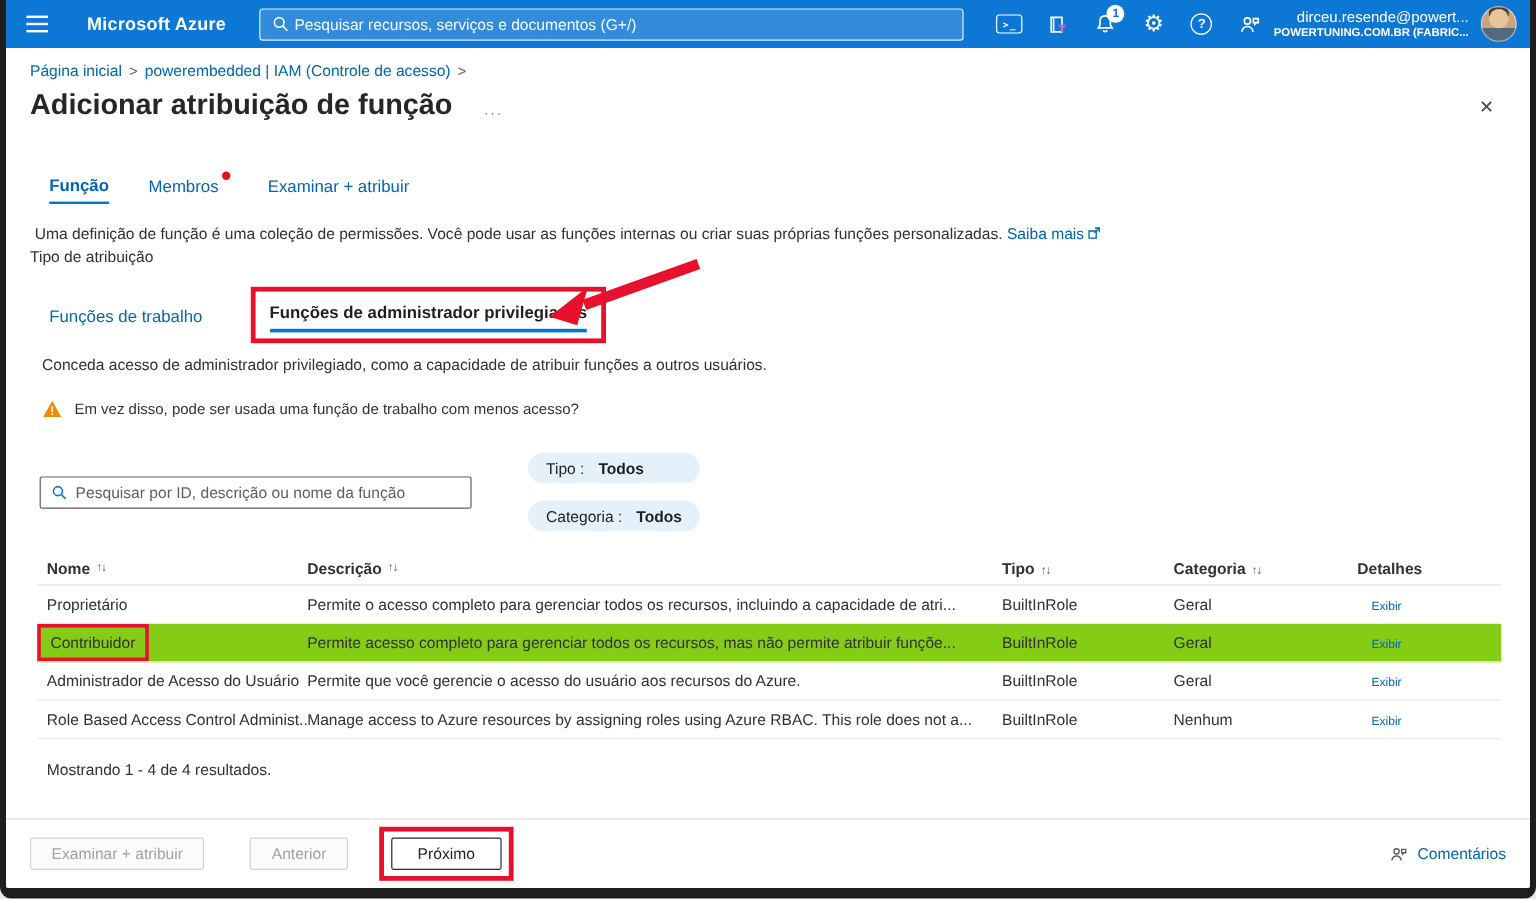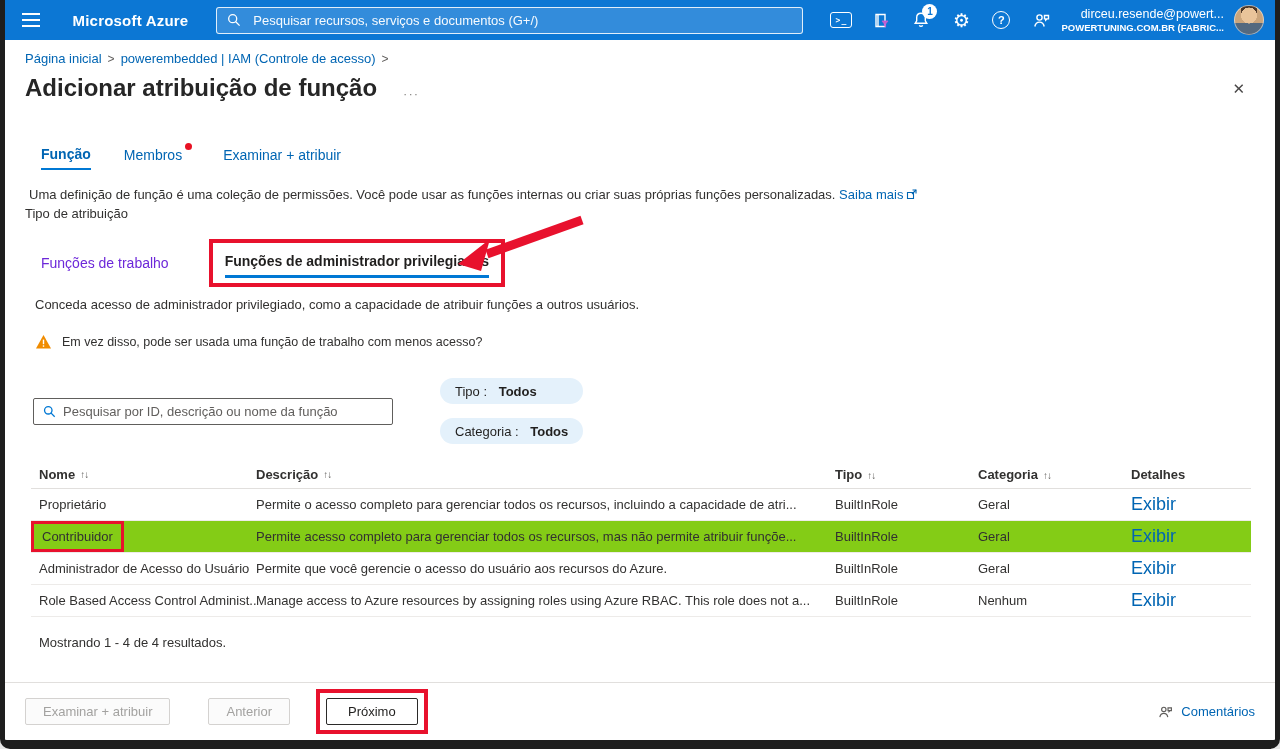--- a/index.html
+++ b/index.html
@@ -8,21 +8,21 @@
   .page{
     position:relative; width:1280px; height:749px; background:#fff;
     border-left:5px solid #1e1e1e; border-right:5px solid #1e1e1e; border-bottom:9px solid #1e1e1e;
     border-radius:0 0 10px 10px; overflow:hidden;
   }
   
   .topbar{ height:40px; background:#0c77d4; display:flex; align-items:center; color:#fff; }
   .hamburger{ width:52px; height:40px; display:flex; flex-direction:column; justify-content:center; align-items:center; gap:4px; background:none; border:none; cursor:pointer; }
   .hamburger i{ display:block; width:18px; height:2px; background:#fff; }
   .brand{ font-size:15px; font-weight:700; margin-left:16px; white-space:nowrap; letter-spacing:.2px; }
-  .global-search{ margin-left:28px; width:592px; height:27px; background:rgba(255,255,255,.16); border:1px solid rgba(255,255,255,.85); border-radius:3px; display:flex; align-items:center; padding:0 10px; gap:12px; }
+  .global-search{ margin-left:28px; width:592px; height:27px; background:rgba(255,255,255,.16); border:1px solid rgba(255,255,255,.85); border-radius:3px; display:flex; align-items:center; padding:0 10px; gap:4px; }
   .global-search input{ flex:1; background:transparent; border:none; outline:none; color:#fff; font-size:13px; font-family:inherit; }
   .global-search input::placeholder{ color:rgba(255,255,255,.96); }
   .top-icons{ display:flex; margin-left:18px; }
   .top-icon{ position:relative; width:40px; height:40px; display:flex; align-items:center; justify-content:center; background:none; border:none; color:#fff; cursor:pointer; }
   .badge{ position:absolute; top:4px; right:4px; width:15px; height:15px; border-radius:50%; background:#fff; color:#0c77d4; font-size:10px; font-weight:700; display:flex; align-items:center; justify-content:center; }
   .gear-glyph{ font-size:19px; line-height:1; }
   .help-circle{ width:18px; height:18px; border:1.5px solid #fff; border-radius:50%; display:flex; align-items:center; justify-content:center; font-size:11px; font-weight:700; }
   .term-box{ width:22px; height:16px; border:1.5px solid #fff; border-radius:3px; display:flex; align-items:center; justify-content:center; font-size:8px; font-weight:700; letter-spacing:1px; font-family:"DejaVu Sans Mono", monospace; }
   .user-block{ margin-left:auto; text-align:right; line-height:1.3; max-width:178px; cursor:pointer; }
   .user-email{ font-size:12.5px; white-space:nowrap; }
@@ -47,21 +47,21 @@
   .pivot-tab.active{ font-weight:700; border-bottom:2px solid #0078d4; color:#0065b3; }
   .pivot-tab .req-dot{ position:absolute; top:-3px; right:-10px; width:7px; height:7px; border-radius:50%; background:#e81123; }
   .pivot-tab.t3{ margin-left:8px; }
   
   .intro{ margin:17px 24px 0 24px; font-size:13px; color:#323130; }
   .intro a{ color:#0065b3; text-decoration:none; cursor:pointer; }
   .ext-ico{ margin-left:3px; vertical-align:-1px; }
   .assign-type{ margin:4px 0 0 20px; font-size:13px; color:#323130; }
   
   .role-tabs{ display:flex; align-items:center; gap:40px; margin:18px 0 0 36px; }
-  .role-tab{ font-size:14px; color:#6d28d9; background:none; border:none; font-family:inherit; cursor:pointer; }
+  .role-tab{ font-size:14px; color:#0369a1; background:none; border:none; font-family:inherit; cursor:pointer; }
   .red-box-tab{ border:4px solid #e8112d; padding:9px 12px 5px 12px; display:inline-block; }
   .role-tab-active{ font-size:14px; font-weight:700; color:#201f1e; padding-bottom:6px; border-bottom:3px solid #0078d4; display:inline-block; cursor:pointer; }
   .arrow-overlay{ position:absolute; left:440px; top:205px; width:160px; height:80px; pointer-events:none; }
   .section-desc{ margin:10px 24px 0 30px; font-size:13px; color:#323130; }
   
   .warning{ display:flex; align-items:center; gap:10px; margin:22px 0 0 30px; }
   .warning-text{ font-size:12.5px; color:#323130; }
   
   .filters{ display:flex; align-items:center; margin:28px 0 0 28px; }
   .role-search{ width:360px; height:27px; border:1px solid #605e5c; border-radius:2px; display:flex; align-items:center; padding:0 9px; gap:7px; background:#fff; }
@@ -74,21 +74,21 @@
   .roles-table{ margin:16px 24px 0 26px; }
   .thead{ display:flex; align-items:center; height:29px; border-bottom:1px solid #e1dfdd; font-size:13px; font-weight:700; color:#323130; }
   .sort{ font-weight:400; font-size:10px; color:#605e5c; margin-left:5px; letter-spacing:-1px; }
   .c-nome{ width:225px; padding-left:8px; flex:none; display:flex; align-items:center; overflow:hidden; white-space:nowrap; }
   .c-desc{ flex:1; min-width:0; white-space:nowrap; overflow:hidden; padding-right:10px; display:flex; align-items:center; }
   .c-tipo{ width:143px; flex:none; }
   .c-cat{ width:153px; flex:none; }
   .c-det{ width:120px; flex:none; }
   .trow{ display:flex; align-items:center; height:32px; border-bottom:1px solid #edebe9; font-size:13px; color:#323130; cursor:pointer; }
   .trow.alt{ background:#84cc16; }
-  .trow a{ color:#0065b3; text-decoration:none; font-size:18px; cursor:pointer; }
+  .trow a{ color:#0065b3; text-decoration:none; font-size:10px; cursor:pointer;margin-left:12px; }
   .red-box-cell{ border:3px solid #e8112d; padding:5px 8px; margin-left:-8px; display:inline-block; }
   .summary{ margin:18px 0 0 34px; font-size:13px; color:#323130; }
   
   .footer{ position:absolute; left:0; right:0; bottom:0; height:58px; background:#fff; border-top:1px solid #e1dfdd; display:flex; align-items:center; padding:0 20px; }
   .btn{ height:27px; font-size:13px; font-family:inherit; border-radius:2px; padding:0 17px; cursor:pointer; }
   .btn-disabled{ background:#fbfbfb; border:1px solid #d4d2d0; color:#a3a2a0; cursor:default; }
   .btn-2{ margin-left:38px; }
   .red-box-btn{ border:4px solid #e8112d; padding:5px 6px; margin-left:26px; display:inline-flex; }
   .btn-primary{ background:#fff; border:1.6px solid #2b2a29; color:#201f1e; padding:0 21px; }
   .feedback{ margin-left:auto; display:flex; align-items:center; gap:7px; background:none; border:none; cursor:pointer; font-family:inherit; }

